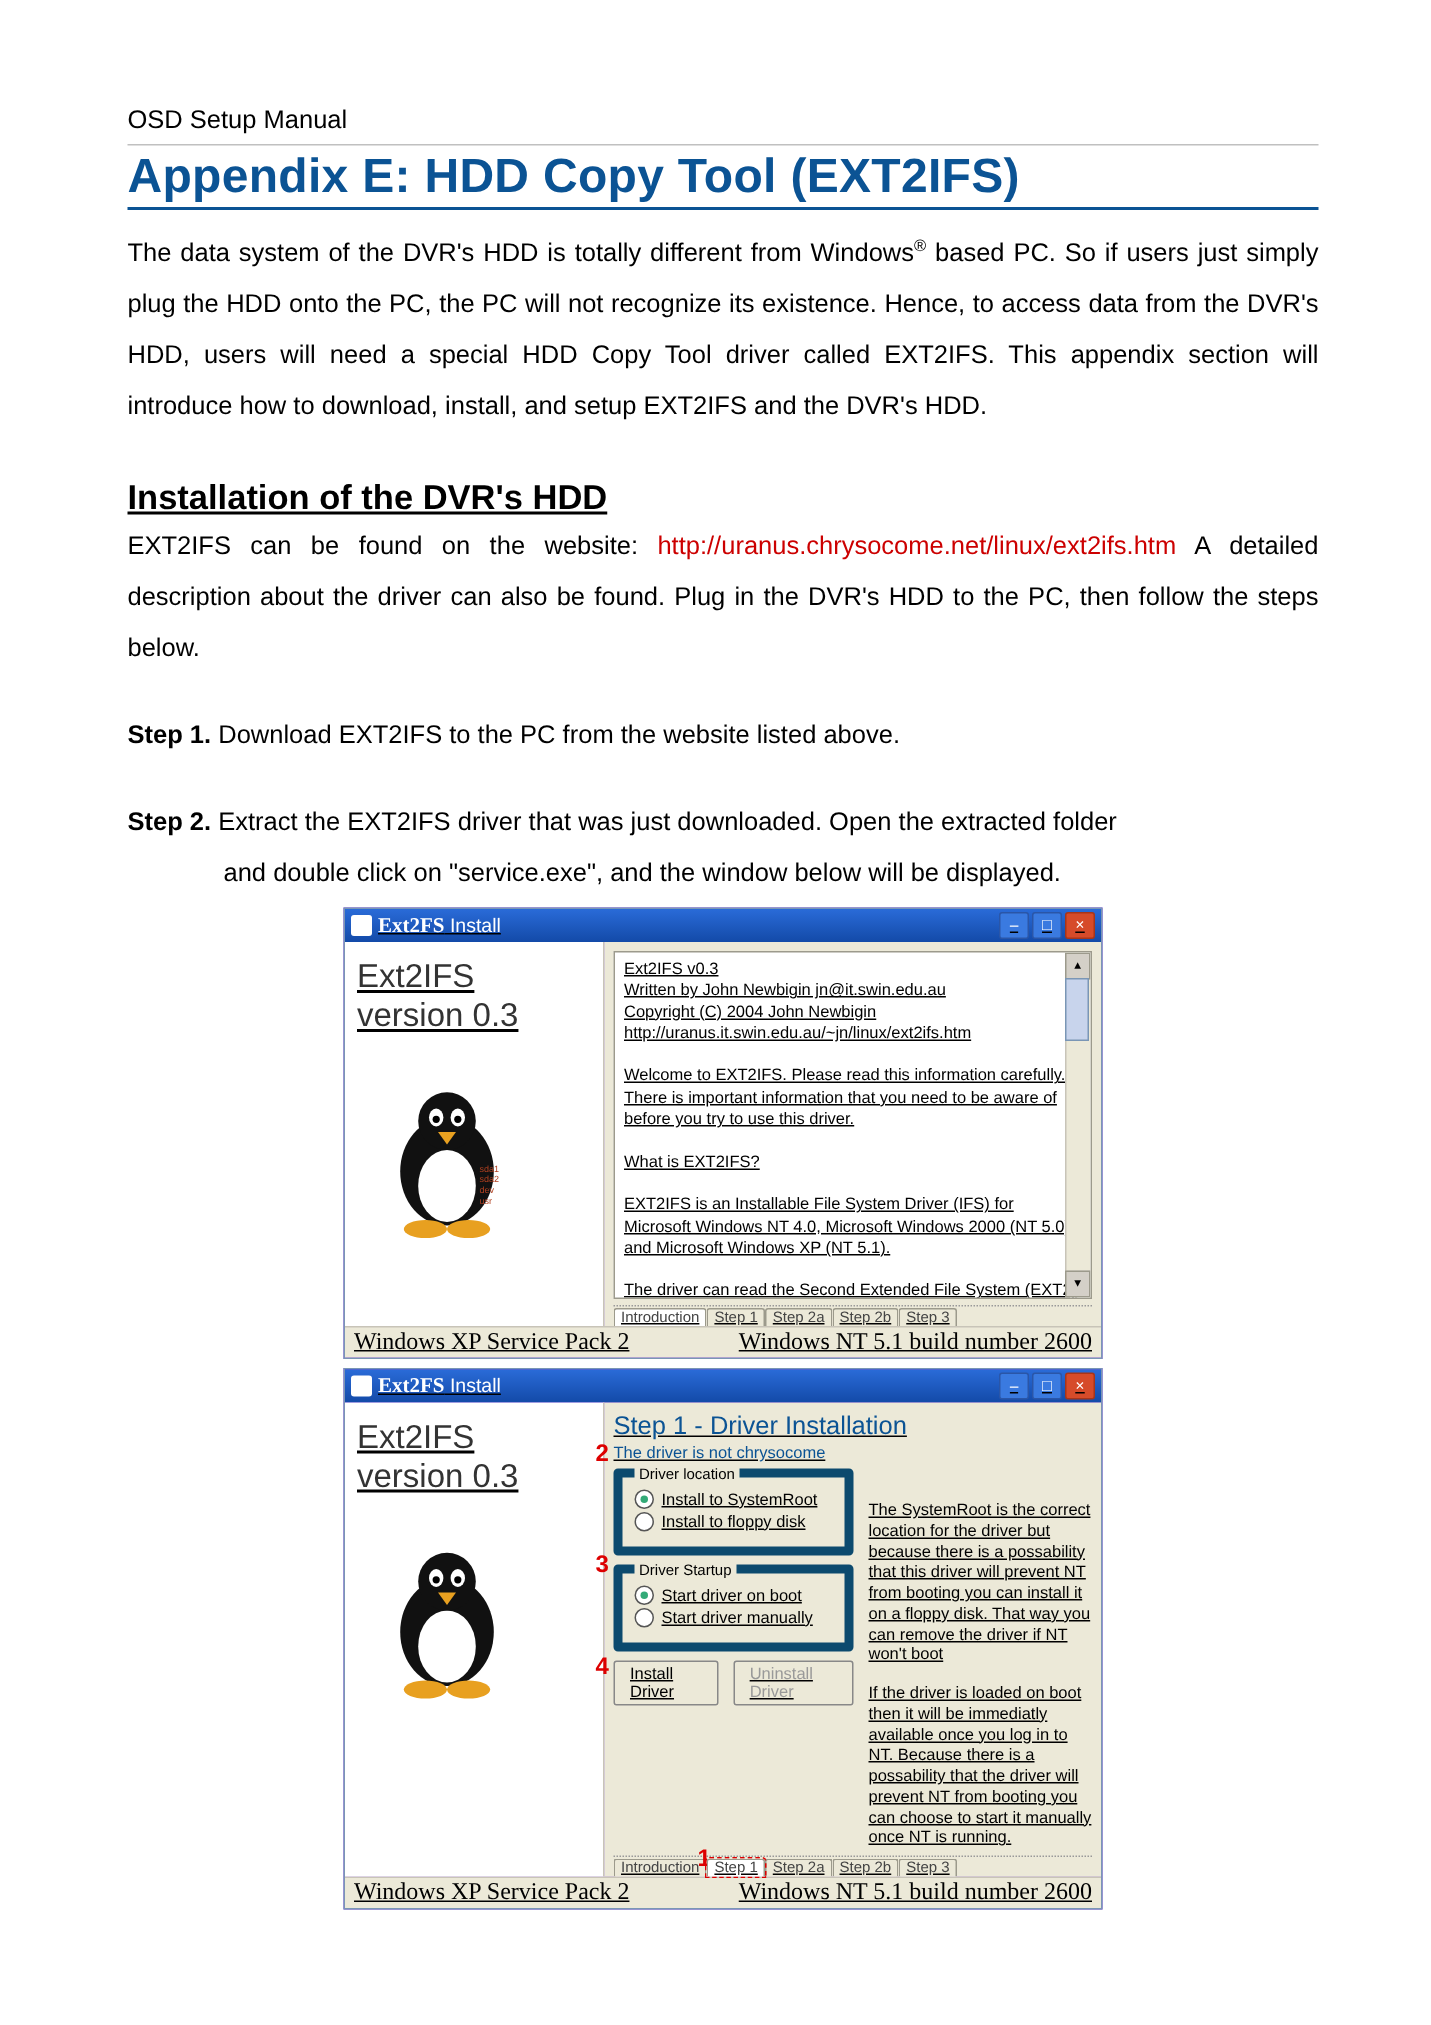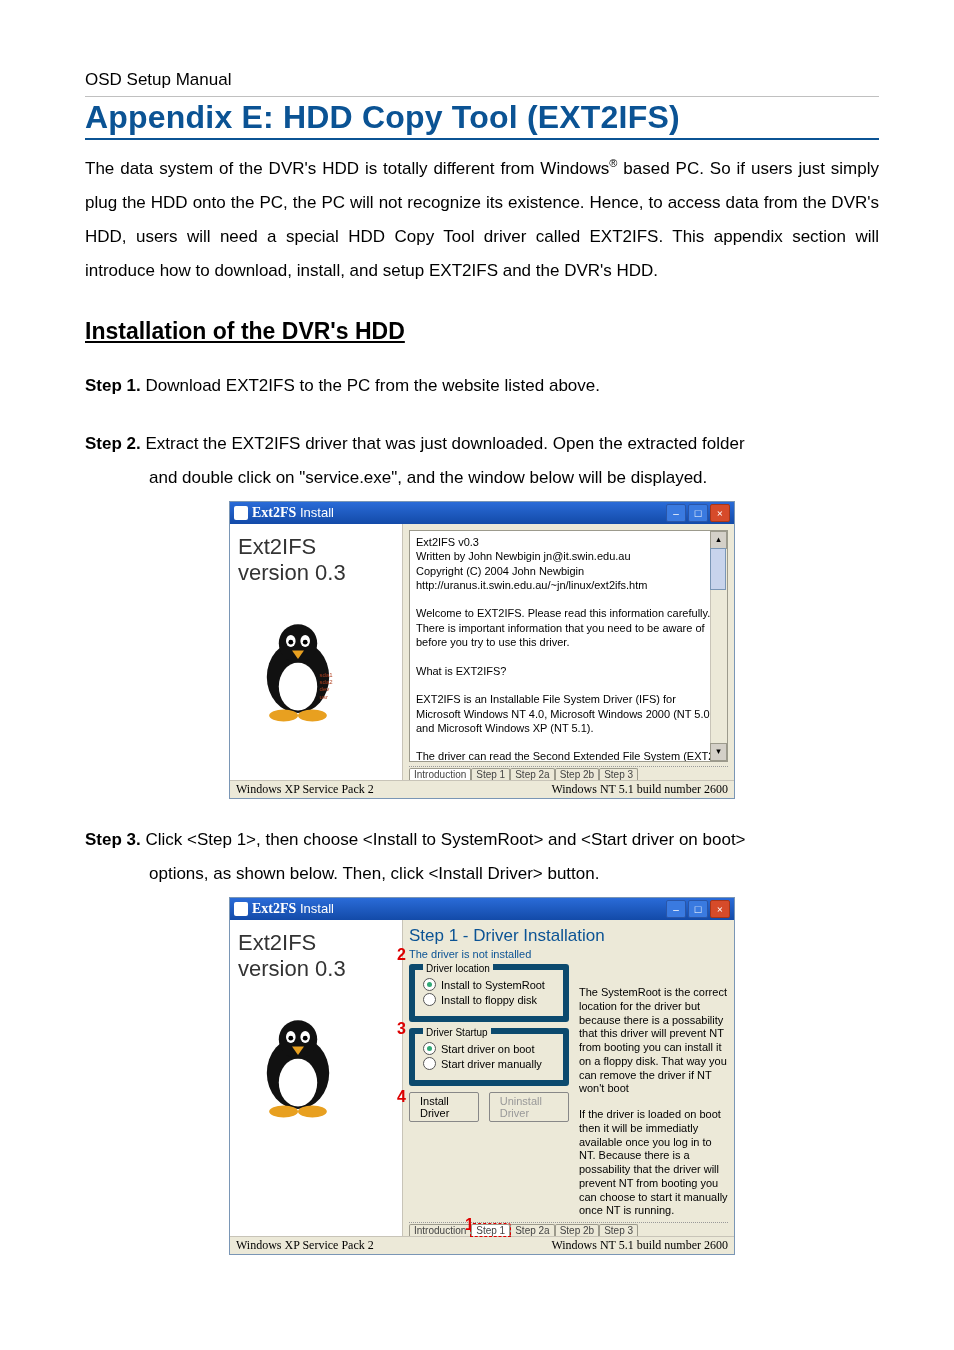--- a/index.html
+++ b/index.html
@@ -54,20 +54,21 @@
   .step-label { font-weight: bold; }
   .step-indent { padding-left: 64px; display:block; }
   .fig {
     margin: 6px auto 0 auto;
     width: 504px;
     border: 1px solid #7a96b5;
     background: #6d28d9;
     font-family: Tahoma, sans-serif;
     font-size: 11px;
     color: #000;
+    text-decoration: underline;
   }
   .titlebar {
     background: linear-gradient(#2a6bd8, #134aa8);
     height: 22px;
     display: flex;
     align-items: center;
     padding: 0 4px;
     color: #fff;
     font-family: "Times New Roman", serif;
   }
@@ -149,21 +150,21 @@
     padding:0 4px;
     font-size:10px;
     border-radius:2px 2px 0 0;
   }
   .tab.active { background:#fff; position:relative; }
   .statusbar {
     background:#ece9d8;
     border-top:1px solid #c8c4b8;
     padding:1px 6px;
     font-family:"Times New Roman", serif;
-    font-size:12px;
+    font-size:16px;
     display:flex;
     justify-content:space-between;
   }
   
   .panel {
     background:#ece9d8;
     padding: 6px 6px 0 6px;
   }
   .p-title { color:#0b5394; font-size:17px; margin-bottom:2px; display:block;}
   .p-sub { color:#0b5394; font-size:11px; margin-bottom:4px; display:block;}
@@ -212,20 +213,23 @@
 <div class="page">
   <div class="header-line">OSD Setup Manual</div>
   <div class="title-rule-wrap"></div>
   <div class="appendix-title">Appendix E: HDD Copy Tool (EXT2IFS)</div>
 
   <div class="body-text">
     <span>The data system of the DVR's HDD is totally different from Windows</span><span class="sup">®</span><span> based PC. So if users just simply plug the HDD onto the PC, the PC will not recognize its existence. Hence, to access data from the DVR's HDD, users will need a special HDD Copy Tool driver called EXT2IFS. This appendix section will introduce how to download, install, and setup EXT2IFS and the DVR's HDD.</span>
   </div>
 
   <div class="section-head">Installation of the DVR's HDD</div>
+  <div class="body-text">
+    <span>EXT2IFS can be found on the website: </span><span class="link">http://uranus.chrysocome.net/linux/ext2ifs.htm</span><span>  A detailed description about the driver can also be found. Plug in the DVR's HDD to the PC, then follow the steps below.</span>
+  </div>
 
   <div class="step-block">
     <span class="step-label">Step 1.</span><span> Download EXT2IFS to the PC from the website listed above.</span>
   </div>
 
   <div class="step-block">
     <span class="step-label">Step 2.</span><span> Extract the EXT2IFS driver that was just downloaded. Open the extracted folder</span>
     <span class="step-indent">and double click on "service.exe", and the window below will be displayed.</span>
   </div>
 
@@ -294,24 +298,20 @@
           <div class="tab">Step 3</div>
         </div>
       </div>
     </div>
     <div class="statusbar">
       <span>Windows XP Service Pack 2</span>
       <span>Windows NT 5.1 build number 2600</span>
     </div>
   </div>
 
-  <div class="step-block">
-    <span class="step-label">Step 3.</span><span> Click &lt;Step 1&gt;, then choose &lt;Install to SystemRoot&gt; and &lt;Start driver on boot&gt;</span>
-    <span class="step-indent">options, as shown below. Then, click &lt;Install Driver&gt; button.</span>
-  </div>
 
   <div class="fig">
     <div class="titlebar">
       <span class="icon-peng"></span>
       <span class="ttl"><b>Ext2FS</b><span class="inst"> Install</span></span>
       <div class="win-btns">
         <div class="wb">–</div>
         <div class="wb">□</div>
         <div class="wb close">×</div>
       </div>
@@ -330,21 +330,21 @@
             <circle cx="44" cy="31" r="2" fill="#000"></circle>
             <circle cx="56" cy="31" r="2" fill="#000"></circle>
             <path d="M45 38 L55 38 L50 45 Z" fill="#e8a020"></path>
             <ellipse cx="38" cy="92" rx="12" ry="5" fill="#e8a020"></ellipse>
             <ellipse cx="62" cy="92" rx="12" ry="5" fill="#e8a020"></ellipse>
           </svg>
         </div>
       </div>
       <div class="panel" style="flex:1; position:relative;">
         <span class="p-title">Step 1 - Driver Installation</span>
-        <span class="p-sub">The driver is not installed</span>
+        <span class="p-sub">The driver is not chrysocome</span>
 
         <div class="fig2-right">
           <div class="fig2-col-left">
             <span class="red-num" style="top:-18px; left:-12px;">2</span>
             <div class="group">
               <span class="g-label">Driver location</span>
               <div class="radio-row">
                 <span class="radio-dot sel"></span>
                 <span>Install to SystemRoot</span>
               </div>

